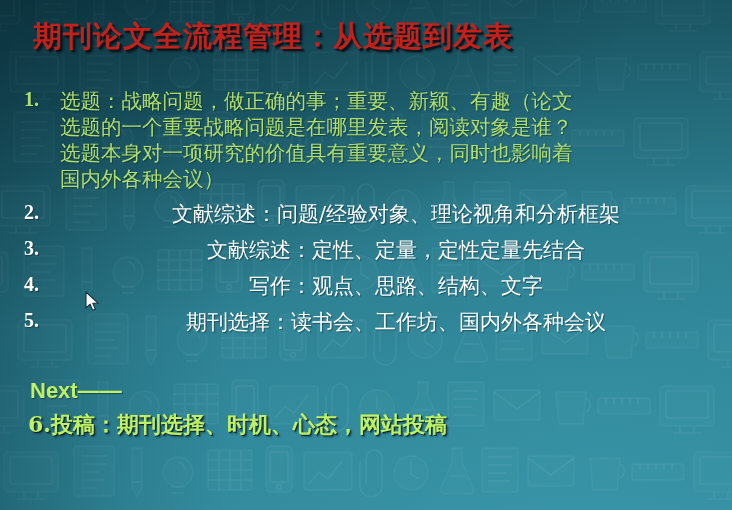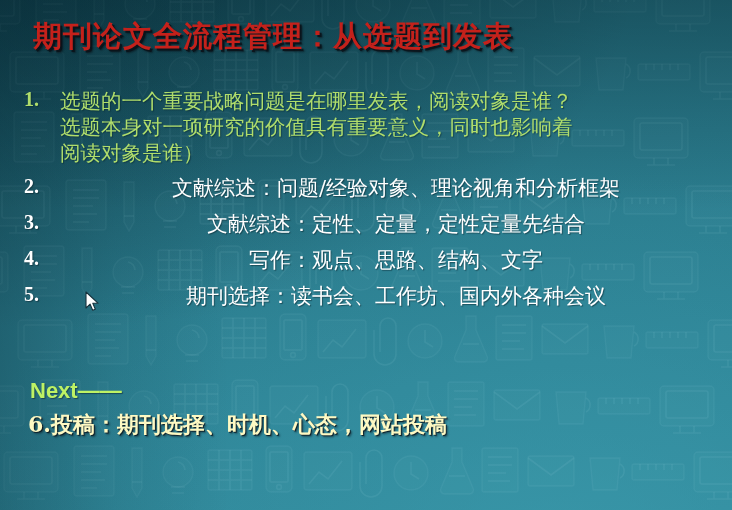--- a/index.html
+++ b/index.html
@@ -141,21 +141,21 @@
     text-shadow: 1px 1px 1px rgba(7,30,38,0.5);
     white-space: nowrap;
   }
   .item6 {
     position: absolute;
     left: 28px;
     top: 410px;
     font-family: "DejaVu Serif", "Liberation Serif", serif;
     font-size: 22px;
     font-weight: bold;
-    color: #fef9c3;
+    color: #bef264;
     text-shadow:
        1px 1px 0 rgba(10,16,24,0.75),
        2px 2px 2px rgba(6,12,18,0.45);
     white-space: nowrap;
   }
 
   
   #cursor {
     position: absolute;
     left: 85px;
@@ -270,23 +270,24 @@
 
   <div id="content">
 
     <div class="title">期刊论文全流程管理：从选题到发表</div>
 
     <div class="list">
 
       <div class="li li-1">
         <div class="num">1.</div>
         <div class="body">
+          <div class="line">选题：战略问题，做正确的事；重要、新颖、有趣（论文</div>
           <div class="line">选题的一个重要战略问题是在哪里发表，阅读对象是谁？</div>
           <div class="line">选题本身对一项研究的价值具有重要意义，同时也影响着</div>
-          <div class="line">阅读对象是谁）</div>
+          <div class="line">国内外各种会议）</div>
         </div>
       </div>
 
       <div class="li li-w">
         <div class="num">2.</div>
         <div class="body">
           <div class="line">文献综述：问题/经验对象、理论视角和分析框架</div>
         </div>
       </div>
 

